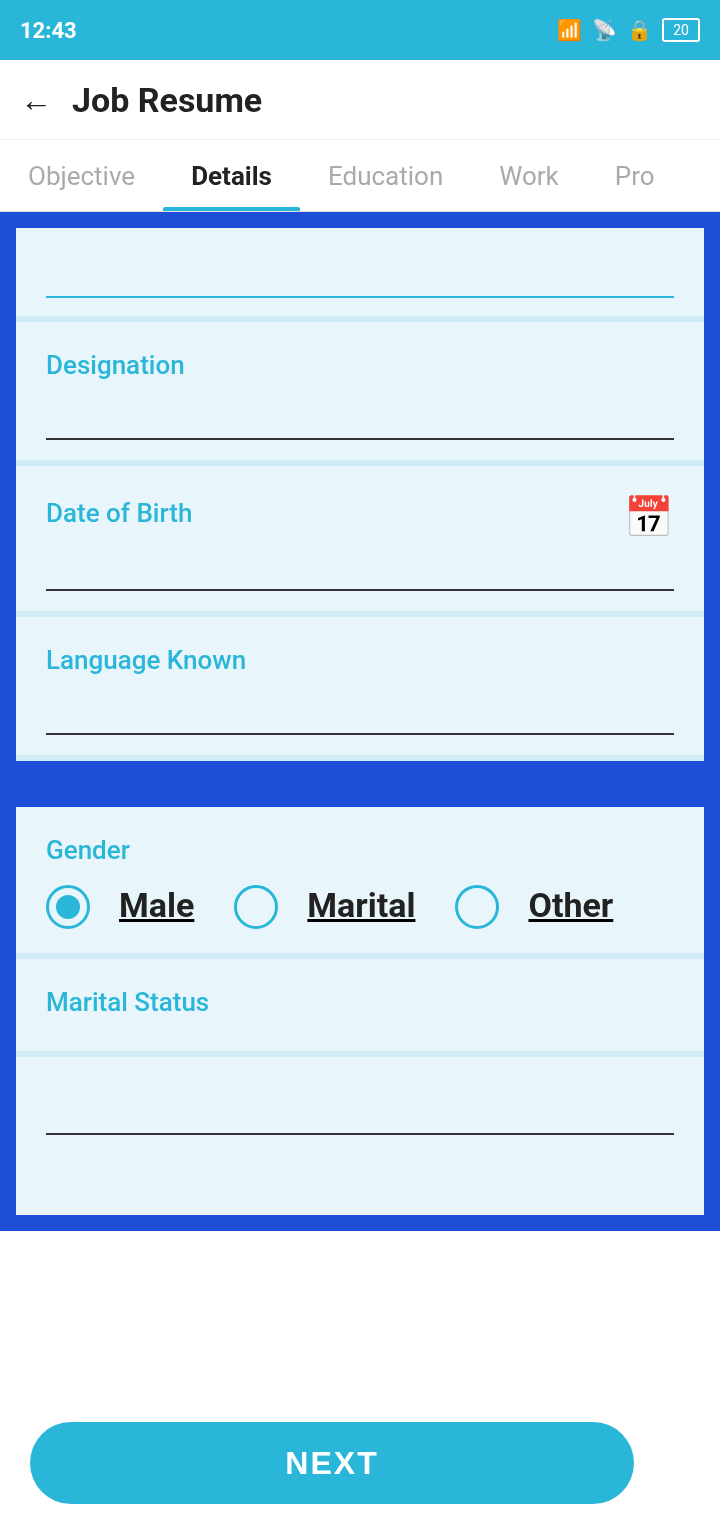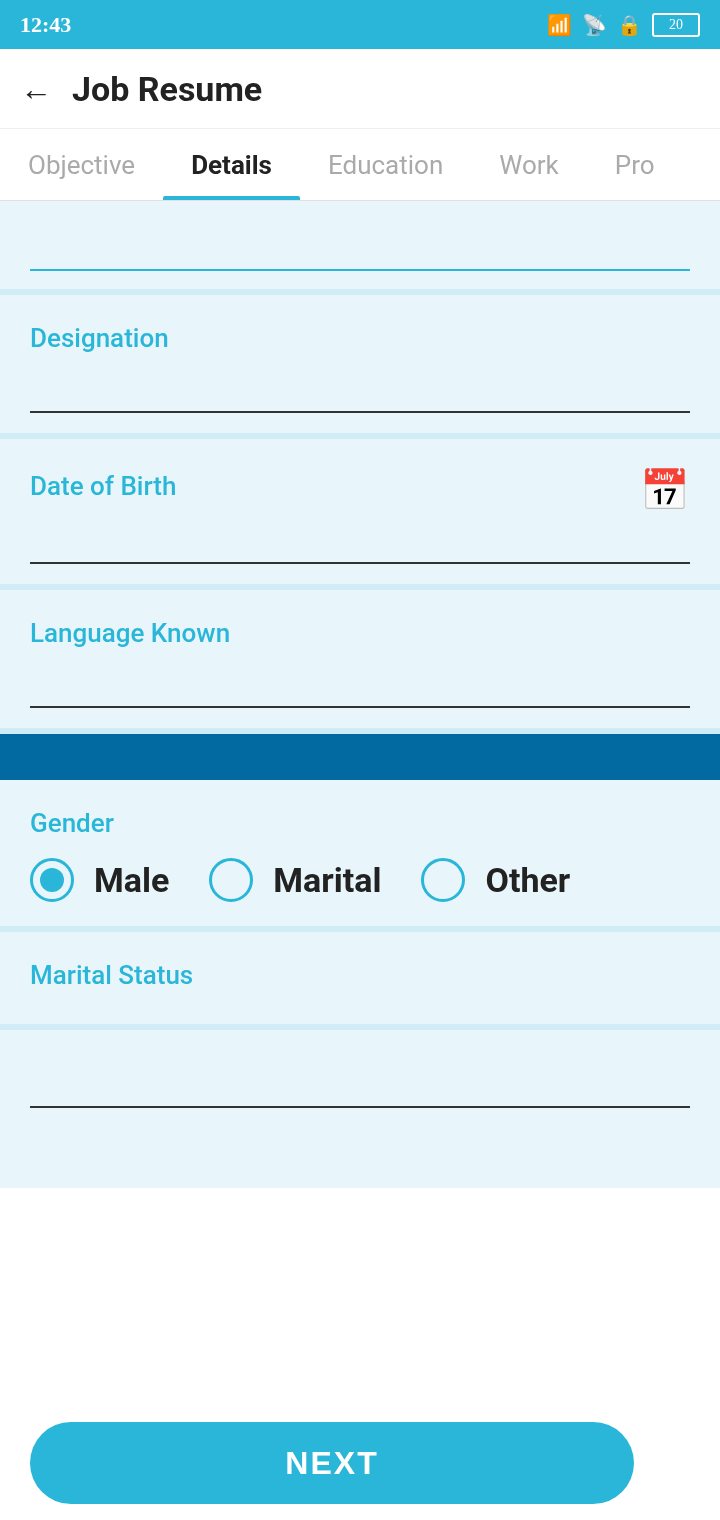--- a/index.html
+++ b/index.html
@@ -8,43 +8,42 @@
       width: 720px;
       min-height: 1520px;
       font-family: 'Roboto', Arial, sans-serif;
       background: #fff;
       overflow-x: hidden;
     }
 
     
     .status-bar {
       background: #29b6d8;
-      height: 49px;
+      height: 60px;
       display: flex;
       align-items: center;
       justify-content: space-between;
       padding: 0 20px;
-      font-family: Liberation Serif, serif;
     }
     .status-bar-left {
       color: #fff;
       font-size: 22px;
       font-weight: bold;
     }
     .status-bar-right {
       display: flex;
       align-items: center;
       gap: 10px;
       color: #fff;
       font-size: 18px;
     }
     .battery-icon {
       border: 2px solid #fff;
       border-radius: 3px;
-      padding: 2px 15px;
+      padding: 2px 9px;
       font-size: 14px;
       color: #fff;
       position: relative;
     }
 
     
     .app-header {
       background: #fff;
       height: 80px;
       display: flex;
@@ -95,22 +94,22 @@
       bottom: 0;
       left: 0;
       right: 0;
       height: 4px;
       background: #29b6d8;
       border-radius: 2px 2px 0 0;
     }
 
     
     .form-area {
-      background: #0369a1;
-      padding: 0;
+      background: #1d4ed8;
+      padding: 16px;
     }
 
     .form-section {
       background: #e8f6fb;
       padding: 28px 30px 20px 30px;
       border-bottom: 6px solid #d0edf7;
     }
 
     .field-label {
       color: #29b6d8;
@@ -168,23 +167,24 @@
     }
     .radio-group {
       display: flex;
       align-items: center;
       gap: 40px;
       margin-top: 20px;
       flex-wrap: wrap;
     }
     .radio-option {
       display: flex;
-      align-items: center;
-      gap: 20px;
-      cursor: pointer;
+      align-items: flex-start;
+      gap: 29px;
+      cursor: pointer;
+      text-decoration: underline;
     }
     .radio-circle {
       width: 44px;
       height: 44px;
       border-radius: 50%;
       border: 3px solid #29b6d8;
       display: flex;
       align-items: center;
       justify-content: center;
     }

